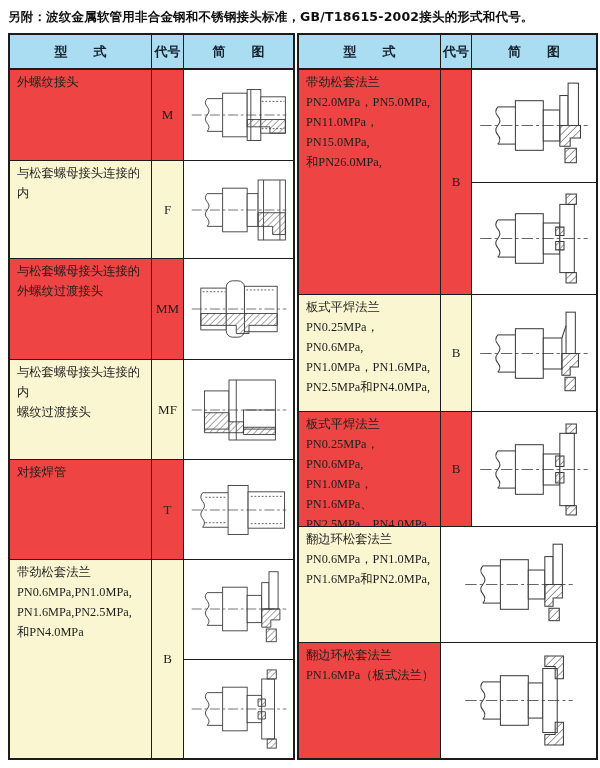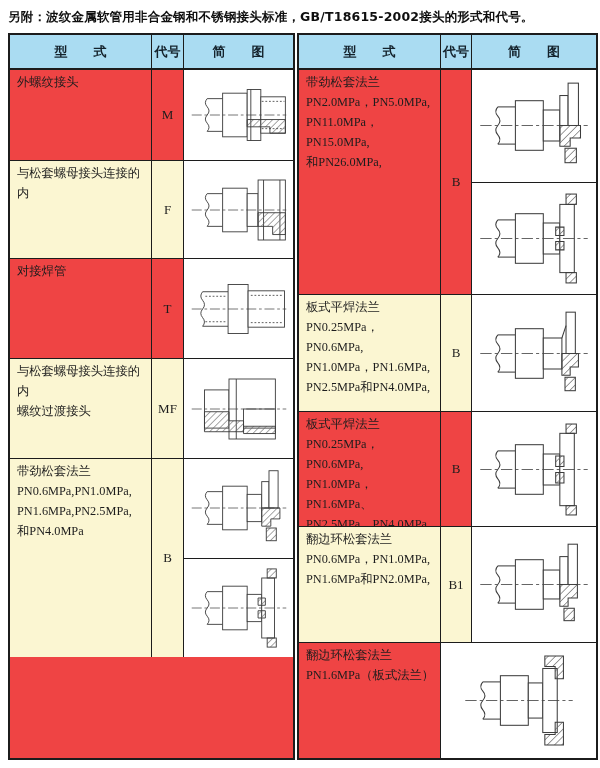--- a/index.html
+++ b/index.html
@@ -101,59 +101,79 @@
           <rect class="wh" x="76" y="12" width="30" height="66"></rect>
           <line class="ln" x1="82" y1="12" x2="82" y2="78"></line>
               <line class="ln" x1="100" y1="12" x2="100" y2="78"></line>
           <path class="hp" d="M76,48 h30 v24 h-14 v-9 h-16 z"></path>
           <use href="#g-cl"></use>
         </svg>
       </div>
         </div>
     </div>
 
+    <div class="row rh101">
+      <div class="cell-type c-type">
+          <span>与松套螺母接头连接的
+外螺纹过渡接头</span>
+        </div>
+      <div class="cell-code c-code">MM</div>
+      <div class="cell-diag c-diag">
+          <div class="sub">
+        <svg class="diag" viewBox="0 0 110 90">
+          <rect class="wh" x="13" y="22" width="28" height="46"></rect>
+          <rect class="wh" x="41" y="14" width="20" height="62" rx="7"></rect>
+          <rect class="wh" x="61" y="20" width="36" height="50"></rect>
+          <path class="hp" d="M13,50 h84 v13 h-31 v9 h-14 v-9 h-39 z"></path>
+          <line class="da" x1="15" y1="26" x2="40" y2="26"></line>
+              <line class="da" x1="63" y1="24" x2="95" y2="24"></line>
+          <use href="#g-cl"></use>
+        </svg>
+      </div>
+        </div>
+    </div>
+
+    <div class="row rh100 hl">
+      <div class="cell-type c-type">
+          <span>与松套螺母接头连接的内
+螺纹过渡接头</span>
+        </div>
+      <div class="cell-code c-code">MF</div>
+      <div class="cell-diag c-diag">
+          <div class="sub">
+        <svg class="diag" viewBox="0 0 110 90">
+          <rect class="wh" x="17" y="24" width="27" height="42"></rect>
+          <rect class="wh" x="44" y="12" width="51" height="66"></rect>
+              <line class="ln" x1="52" y1="12" x2="52" y2="78"></line>
+          <rect class="wh" x="60" y="45" width="35" height="21"></rect>
+          <path class="hp" d="M17,48 h27 v10 h16 v12 h-43 z"></path>
+          <path class="hp" d="M60,64 h35 v8 h-35 z"></path>
+          <use href="#g-cl"></use>
+        </svg>
+      </div>
+        </div>
+    </div>
 
     <div class="row rh100">
       <div class="cell-type c-type">
           <span>对接焊管</span>
         </div>
       <div class="cell-code c-code">T</div>
       <div class="cell-diag c-diag">
           <div class="sub">
         <svg class="diag" viewBox="0 0 110 90">
           <path class="ln" d="M15,26 q-4,4.75 0,9.5 t0,9.5 t0,9.5 t0,9.5"></path>
           <line class="ln" x1="15" y1="26" x2="43" y2="26"></line>
               <line class="ln" x1="15" y1="64" x2="43" y2="64"></line>
           <rect class="wh" x="43" y="18" width="22" height="54"></rect>
           <rect class="wh" x="65" y="25" width="40" height="40"></rect>
           <line class="da" x1="18" y1="31" x2="41" y2="31"></line>
               <line class="da" x1="18" y1="59" x2="41" y2="59"></line>
           <line class="da" x1="68" y1="30" x2="103" y2="30"></line>
               <line class="da" x1="68" y1="60" x2="103" y2="60"></line>
-          <use href="#g-cl"></use>
-        </svg>
-      </div>
-        </div>
-    </div>
-
-    <div class="row rh100 hl">
-      <div class="cell-type c-type">
-          <span>与松套螺母接头连接的内
-螺纹过渡接头</span>
-        </div>
-      <div class="cell-code c-code">MF</div>
-      <div class="cell-diag c-diag">
-          <div class="sub">
-        <svg class="diag" viewBox="0 0 110 90">
-          <rect class="wh" x="17" y="24" width="27" height="42"></rect>
-          <rect class="wh" x="44" y="12" width="51" height="66"></rect>
-              <line class="ln" x1="52" y1="12" x2="52" y2="78"></line>
-          <rect class="wh" x="60" y="45" width="35" height="21"></rect>
-          <path class="hp" d="M17,48 h27 v10 h16 v12 h-43 z"></path>
-          <path class="hp" d="M60,64 h35 v8 h-35 z"></path>
           <use href="#g-cl"></use>
         </svg>
       </div>
         </div>
     </div>
 
     <div class="row rh198 hl">
       <div class="cell-type c-type">
           <span>带劲松套法兰
 PN0.6MPa,PN1.0MPa,
@@ -279,21 +299,20 @@
       </div>
         </div>
     </div>
 
     <div class="row rh116 hl">
       <div class="cell-type c-type">
           <span>翻边环松套法兰
 PN0.6MPa，PN1.0MPa,
 PN1.6MPa和PN2.0MPa,</span>
         </div>
-      <div class="cell-code c-code">B1</div>
       <div class="cell-diag c-diag">
           <div class="sub">
         <svg class="diag" viewBox="0 0 110 90">
           <use href="#g-hose"></use>
           <rect class="wh" x="64" y="31" width="16" height="28"></rect>
           <rect class="wh" x="80" y="18" width="8" height="27"></rect>
           <rect class="wh" x="88" y="6" width="9" height="39"></rect>
           <path class="hp" d="M80,45 h17 v13 h-9 v8 h-8 z"></path>
           <rect class="hp" x="84" y="68" width="10" height="12"></rect>
           <use href="#g-cl"></use>

